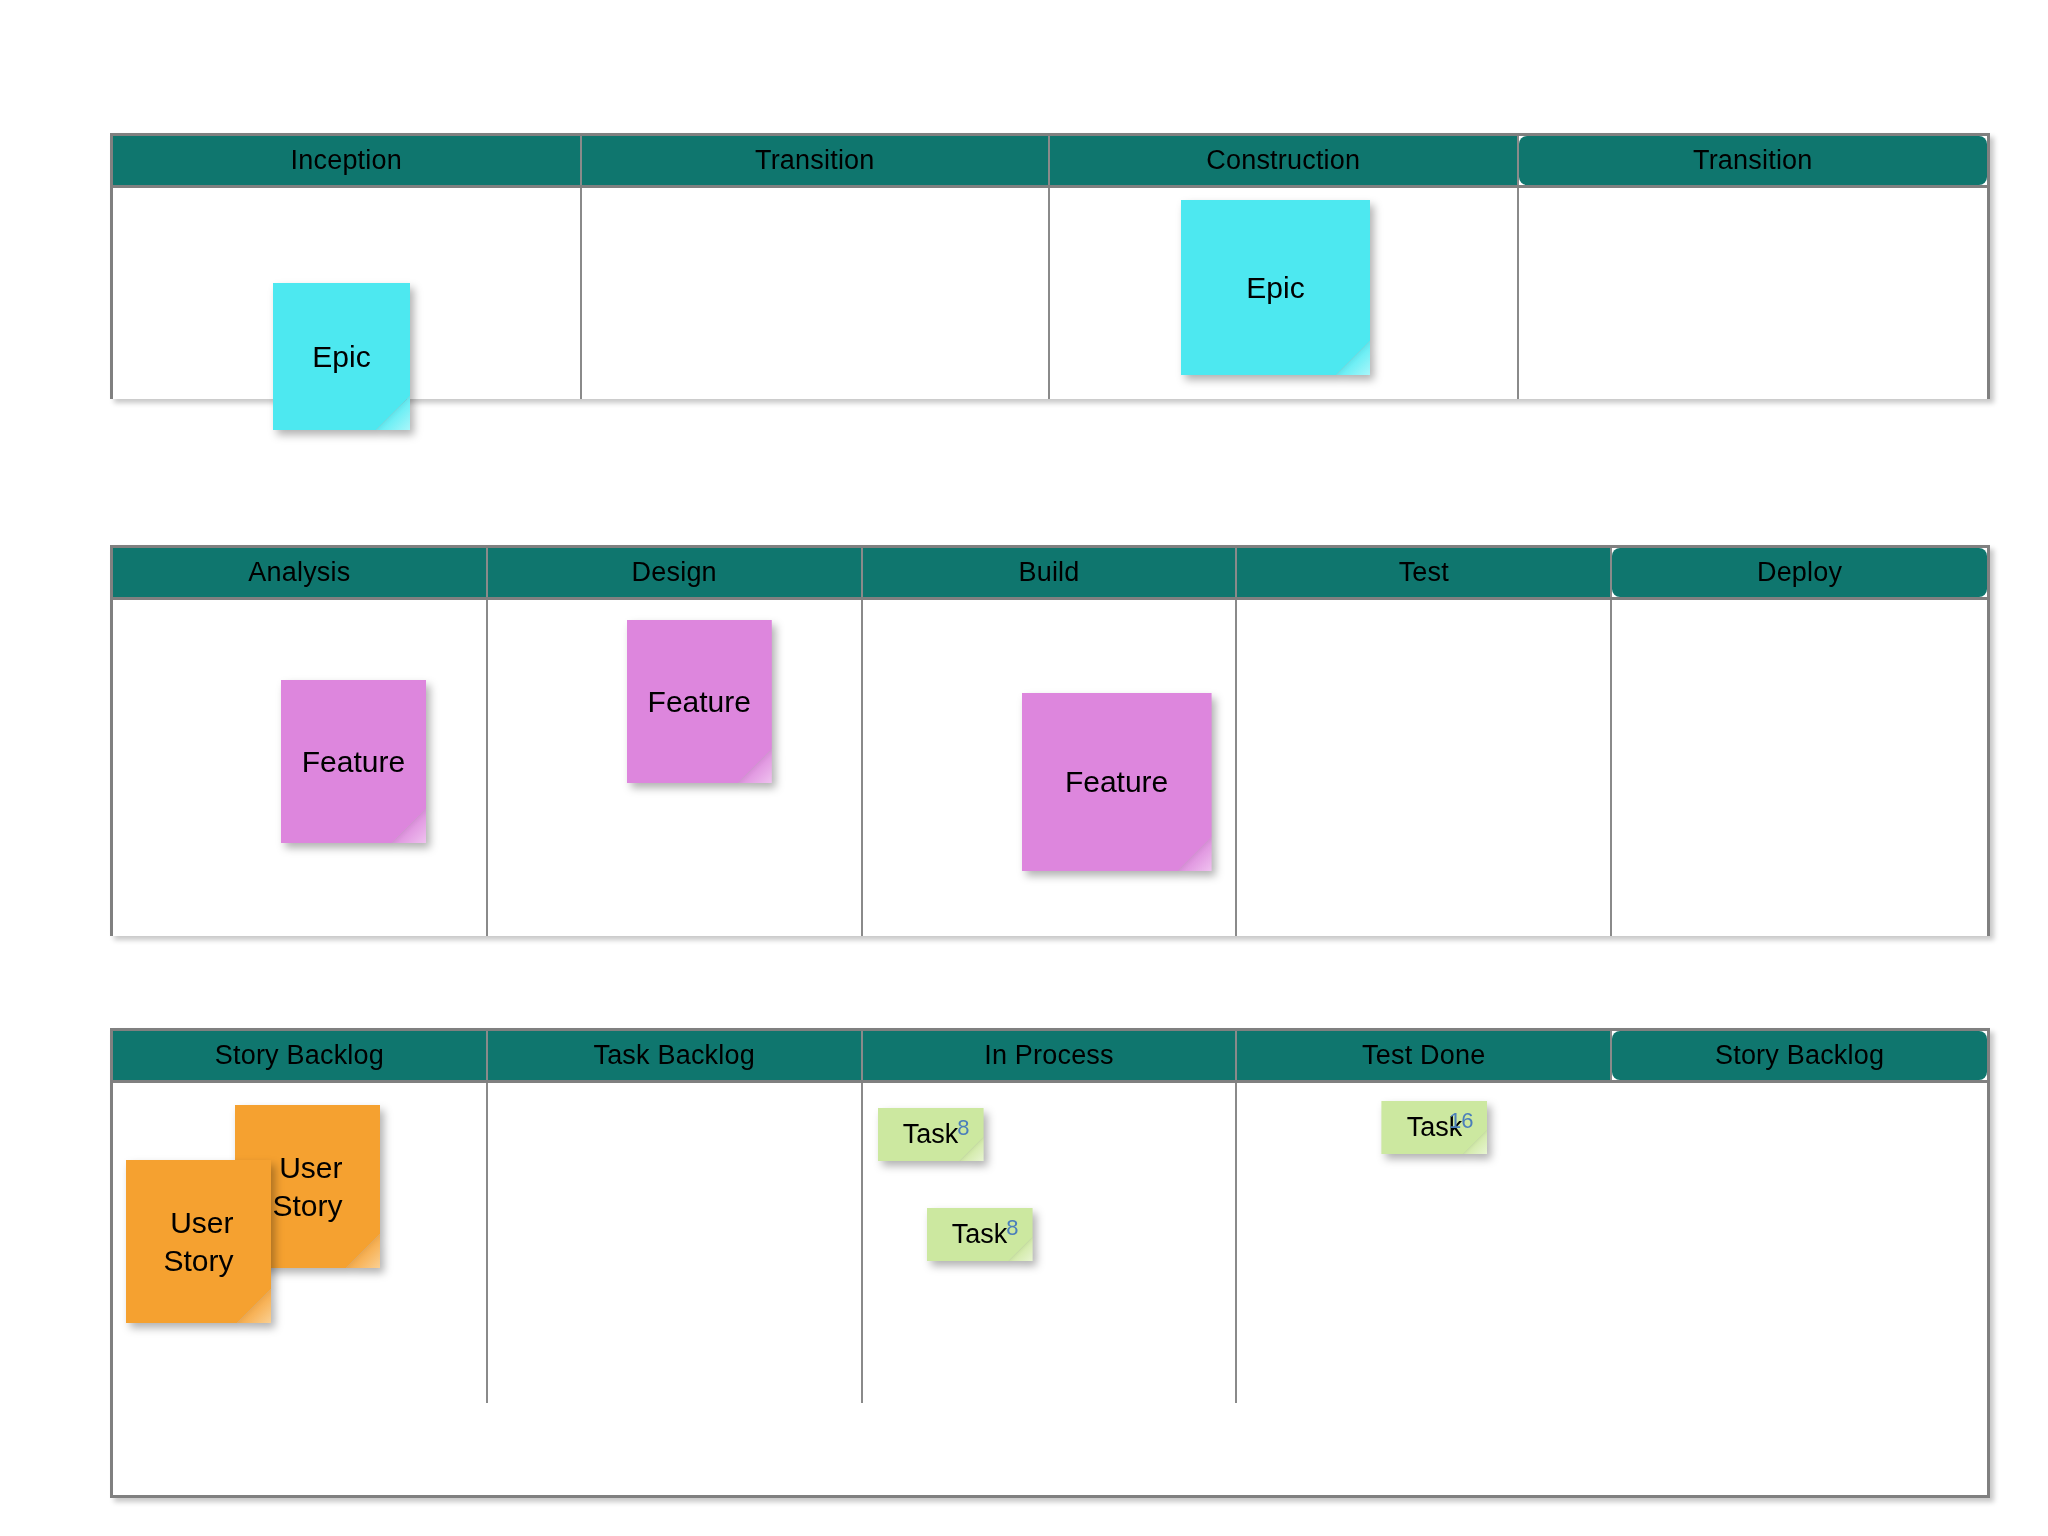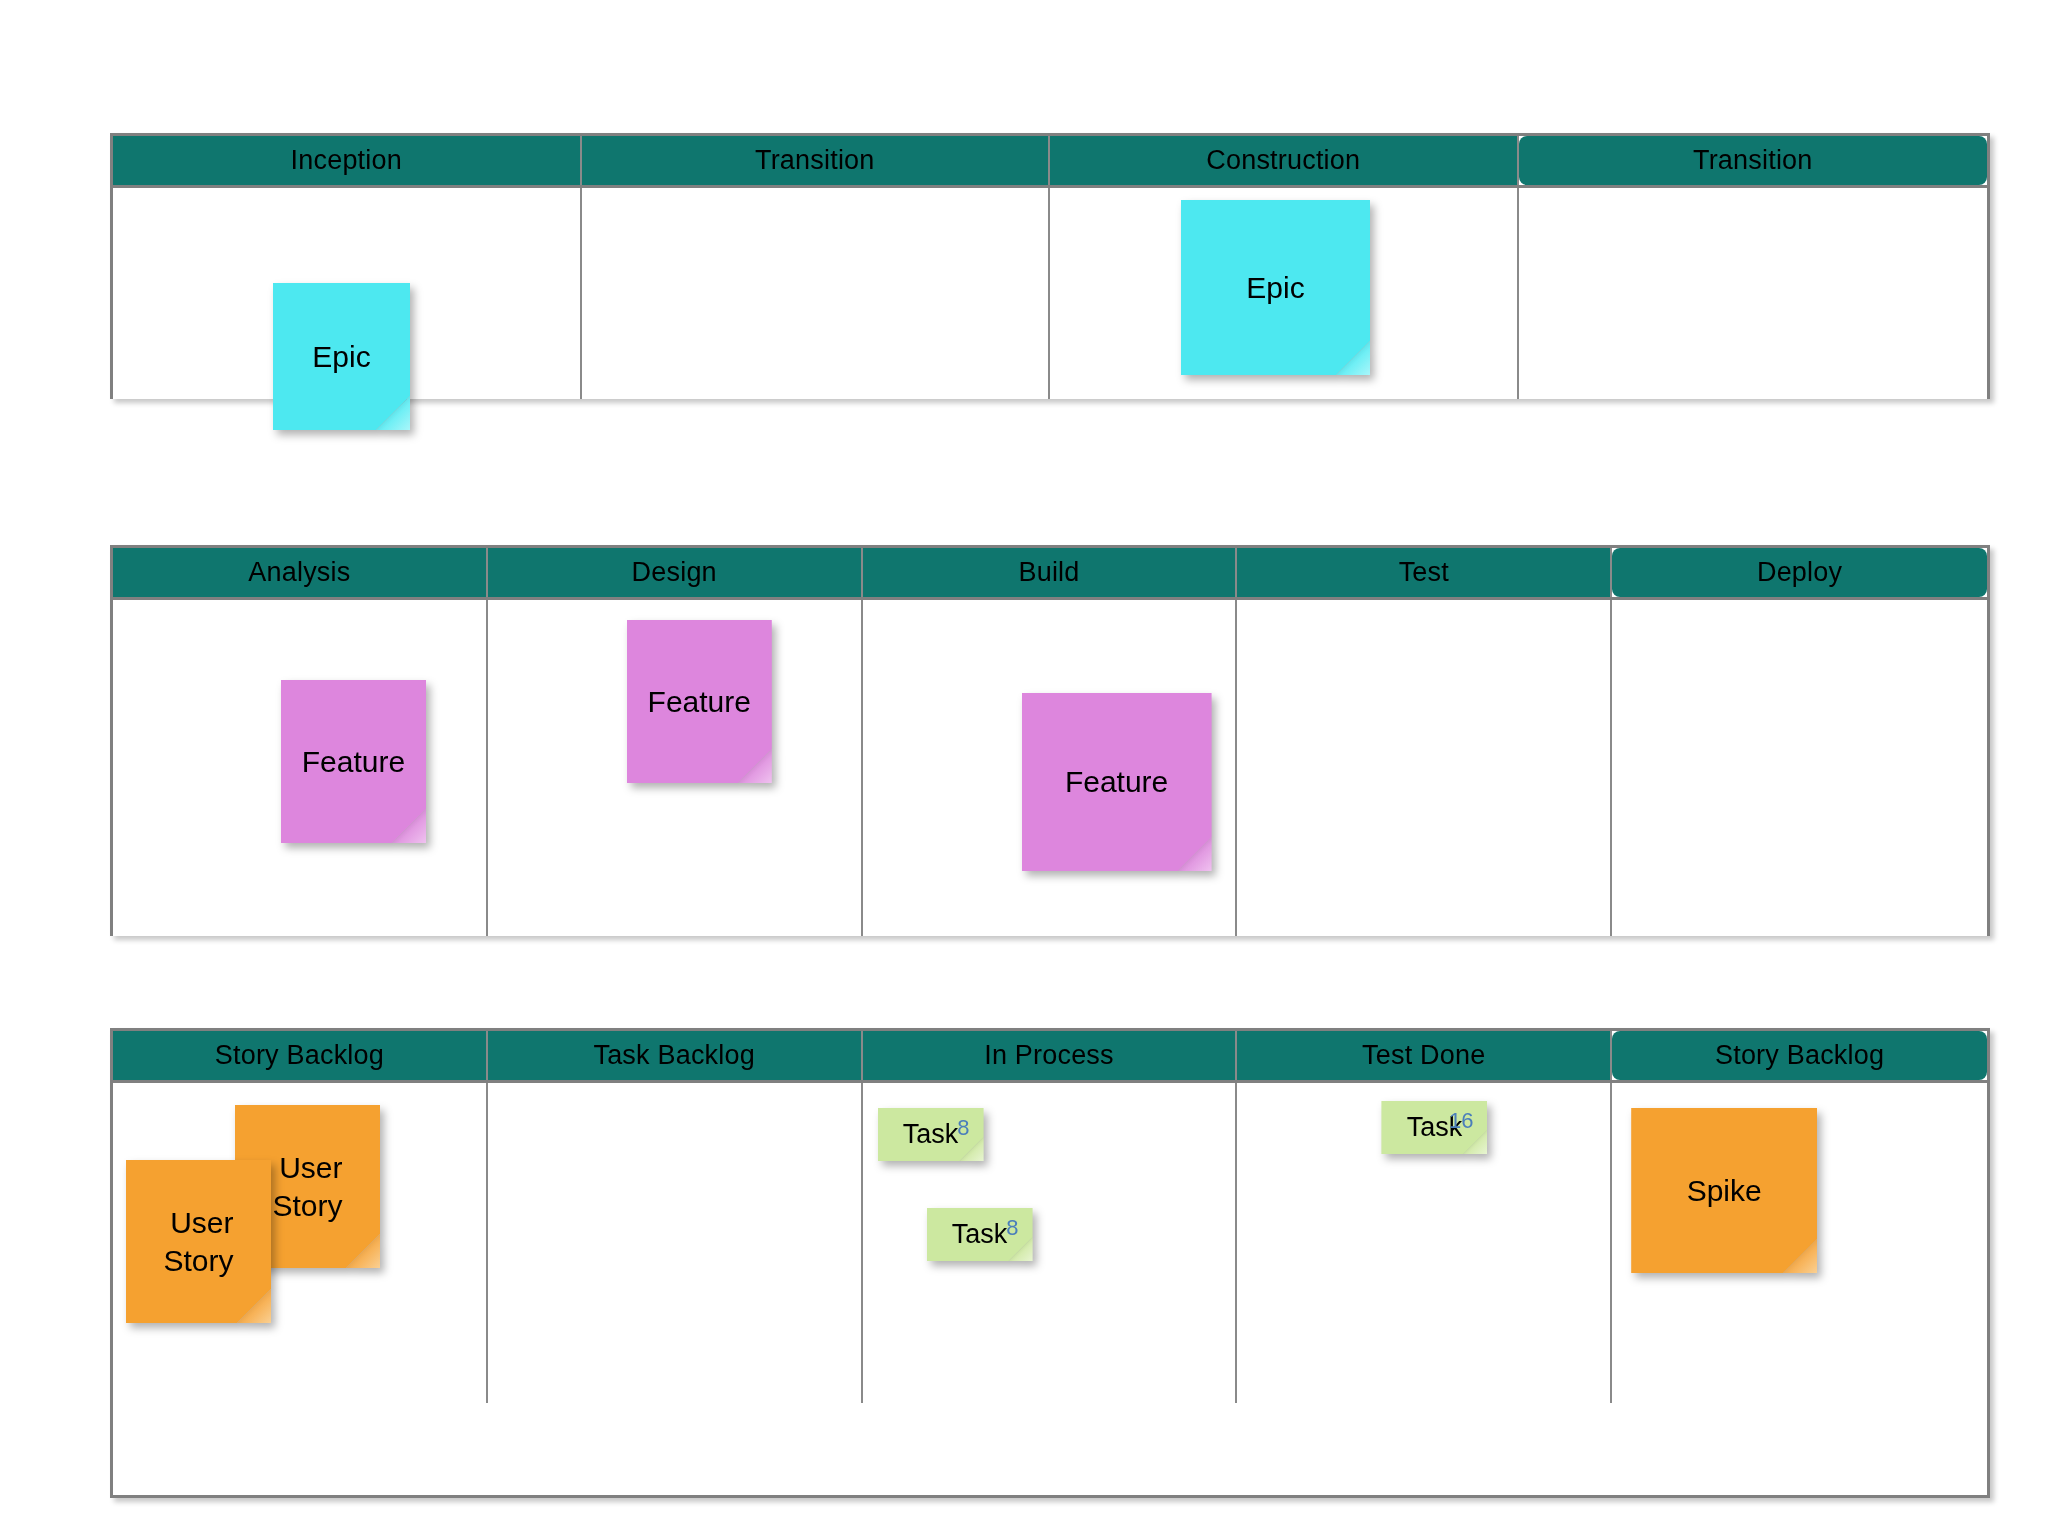--- a/index.html
+++ b/index.html
@@ -267,23 +267,16 @@
 
       <div class="body-cell">
         <div class="note green small" style="left:144px; top:18px; width:106px; height:53px; font-size:27px;">
           <div class="note-body"></div>
           <div class="note-fold"></div>
           <span class="note-label">Task</span>
           <span class="note-points">16</span>
         </div>
       </div>
 
-      <div class="body-cell">
-        <div class="note orange" style="left:19px; top:25px; width:186px; height:165px;">
-          <div class="note-body"></div>
-          <div class="note-fold"></div>
-          <span class="note-label">Spike</span>
-        </div>
-      </div>
     </div>
   </div>
 
 </div>
 
 </body></html>

